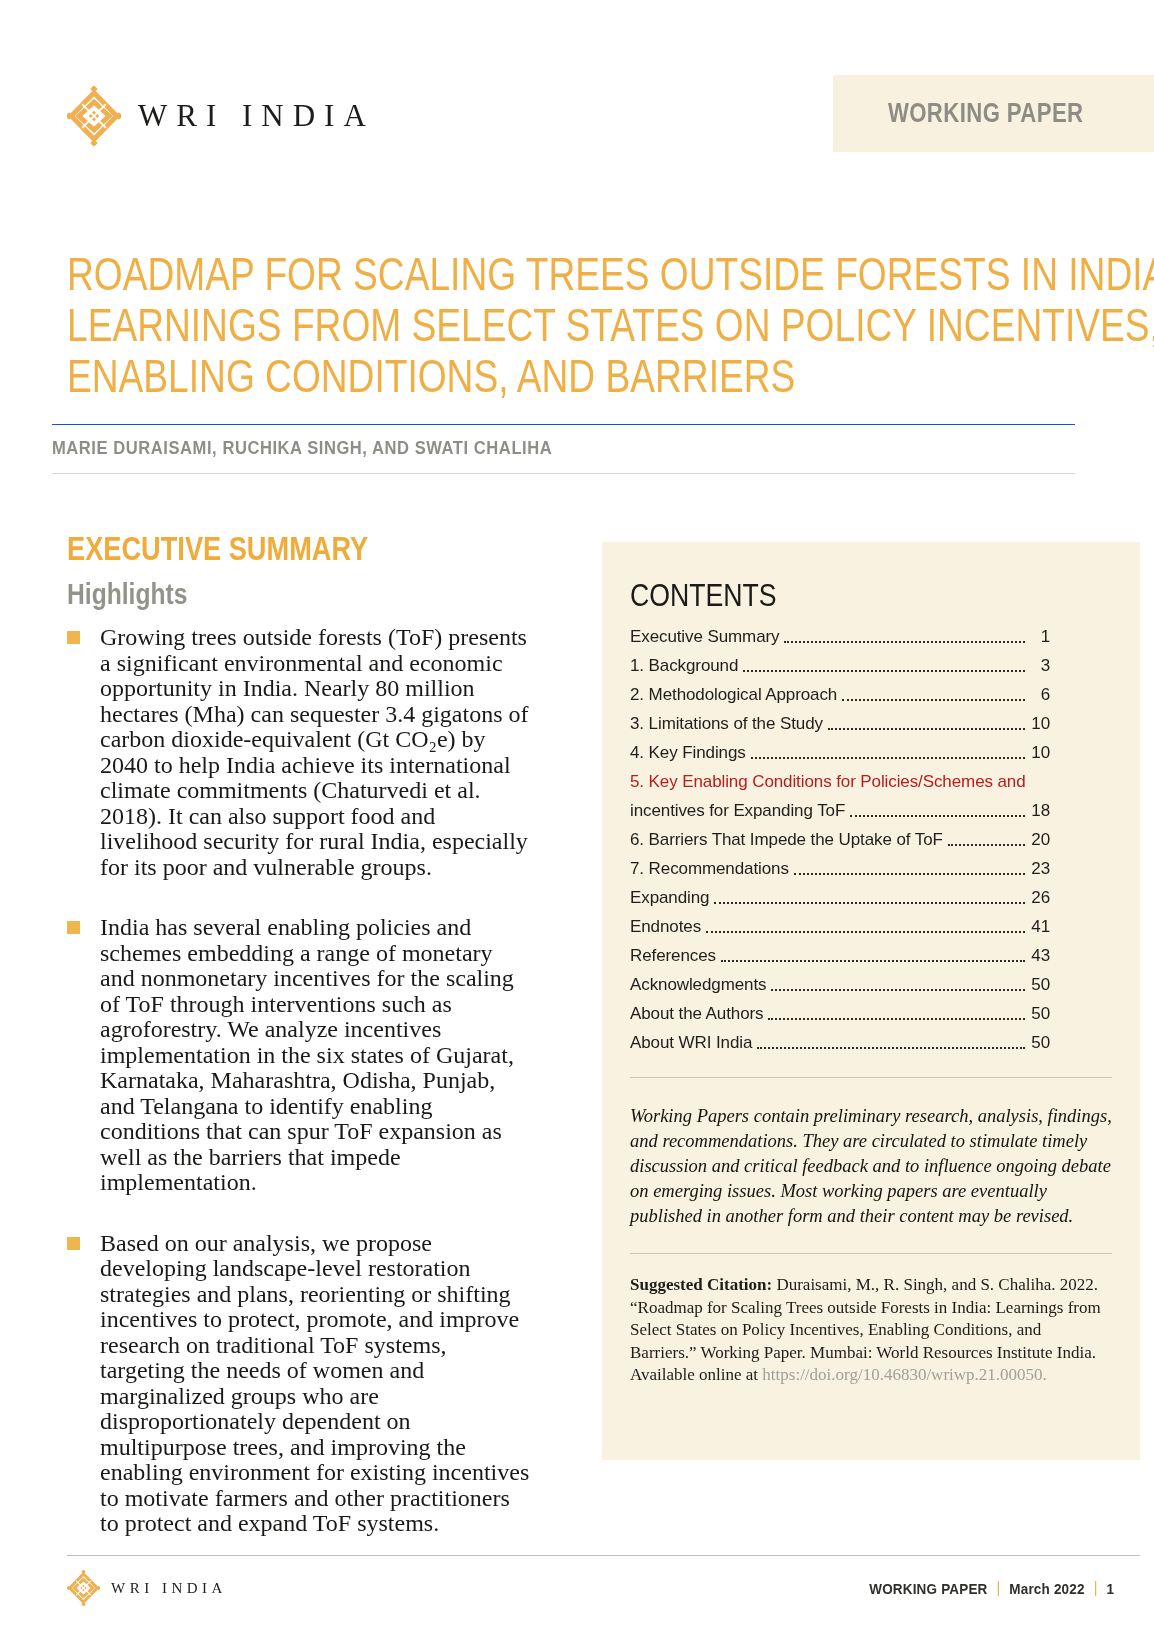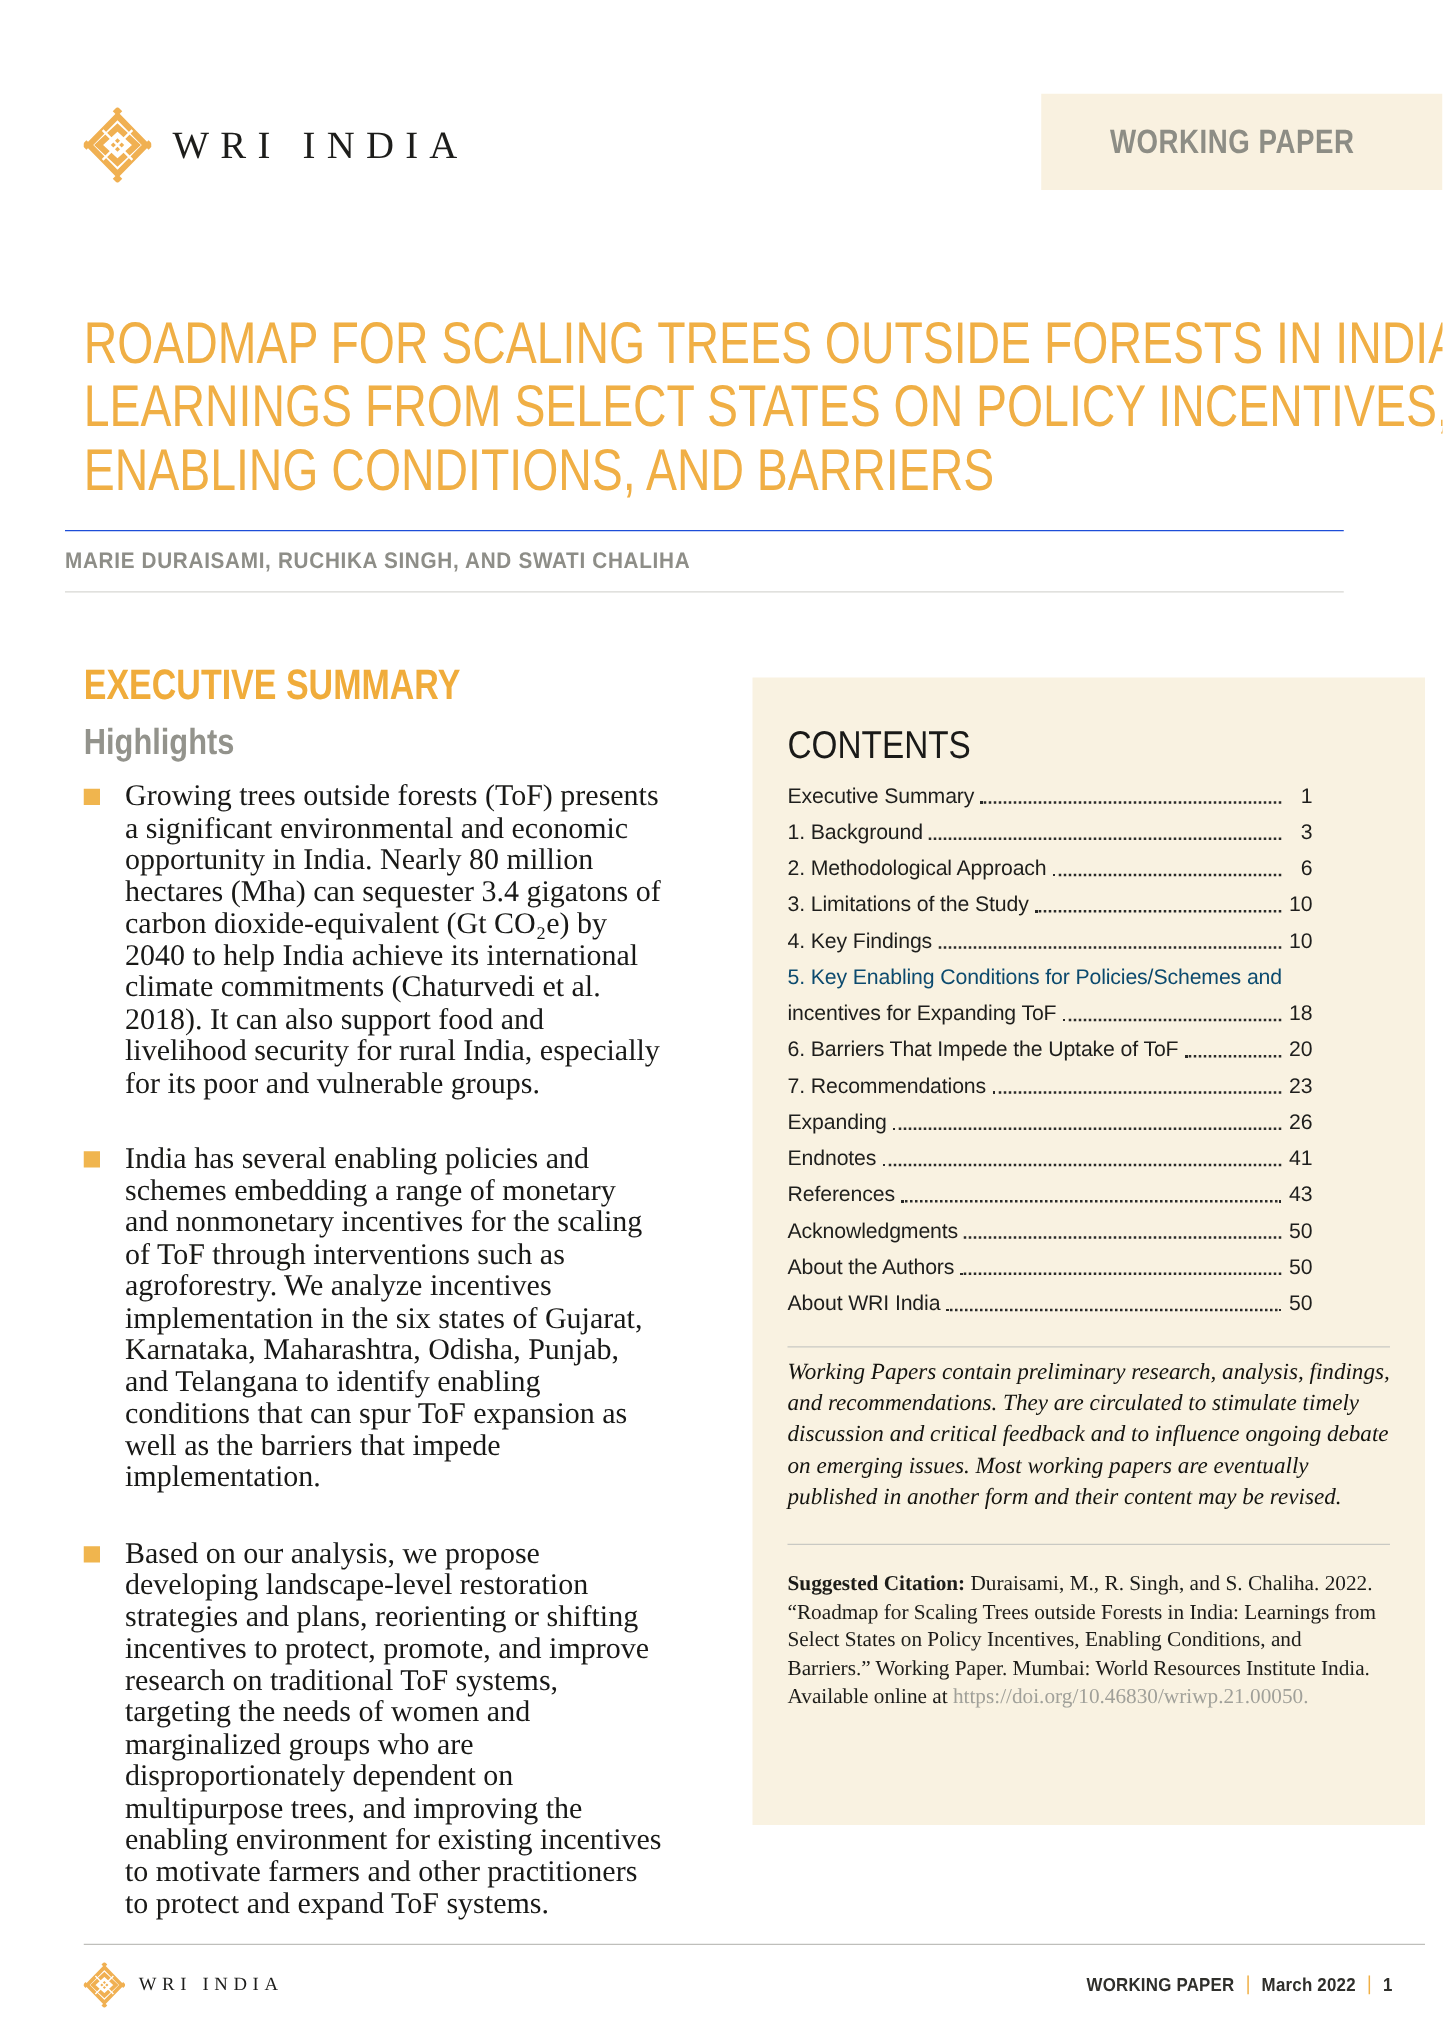--- a/index.html
+++ b/index.html
@@ -36,28 +36,28 @@
   .bullet{display:flex;margin-bottom:35px;}
   .bullet-marker{width:13px;height:13px;background:#f0b54e;margin:6px 20px 0 0;flex:0 0 auto;}
   .bullet-text{margin:0;font-family:"Liberation Serif",serif;font-size:24px;line-height:25.5px;color:#191917;}
 
   
   .contents-box{position:absolute;left:602px;top:542px;width:538px;height:918px;background:#f9f2e1;
                 box-sizing:border-box;padding:36px 28px 0 28px;}
   .contents-heading{display:inline-block;font-size:31px;font-weight:normal;color:#1a1a18;white-space:nowrap;
                 transform:scaleX(0.86);transform-origin:0 50%;margin:0 0 13px;}
   .toc{padding-right:62px;}
-  .toc-pre{font-size:17px;line-height:20px;color:#0c4a6e;margin-bottom:9px;letter-spacing:-0.1px;}
+  .toc-pre{font-size:17px;line-height:20px;color:#b91c1c;margin-bottom:9px;letter-spacing:-0.1px;}
   .toc-row{display:flex;align-items:flex-end;margin-bottom:9px;font-size:17px;line-height:20px;
            color:#1e1e1c;letter-spacing:-0.1px;}
   .toc-dots{flex:1;border-bottom:2px dotted #2a2a28;margin:0 3px 4px 5px;min-width:12px;}
   .toc-page{min-width:22px;text-align:right;flex:0 0 auto;}
   .box-rule{border:none;border-top:1px solid #c9c9c3;margin:24px 0 0;}
   .note-text{font-family:"Liberation Serif",serif;font-style:italic;font-size:18.5px;line-height:25px;
-             color:#14140f;margin:8px 0 0;}
+             color:#14140f;margin:26px 0 0;}
   .citation{font-family:"Liberation Serif",serif;font-size:17px;line-height:22.5px;color:#1c1c19;margin:20px 0 0;}
   .citation b{font-weight:bold;}
   .citation .url{color:#a0a099;}
 
   
   .footer{position:absolute;left:67px;top:1555px;width:1073px;border-top:1px solid #bfbfbb;
           display:flex;align-items:center;justify-content:space-between;padding-top:14px;box-sizing:border-box;}
   .footer-left{display:flex;align-items:center;gap:11px;}
   .footer-logo-icon{width:33px;height:36px;}
   .footer-brand{font-family:"Liberation Serif",serif;font-size:15px;letter-spacing:4.5px;color:#1d1d1b;white-space:nowrap;}

